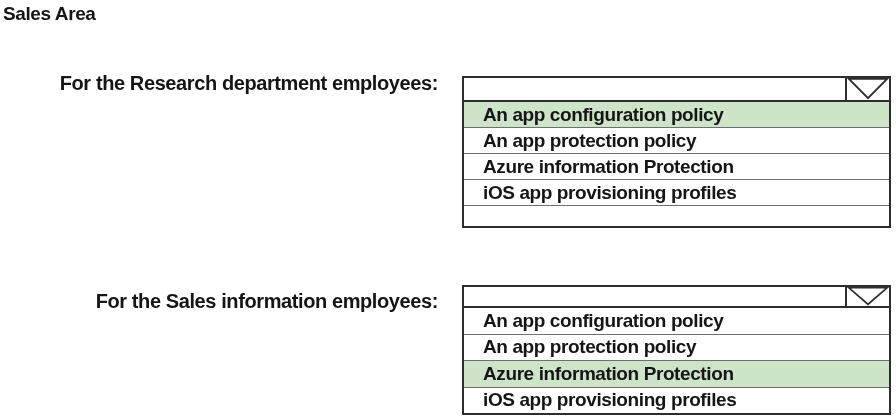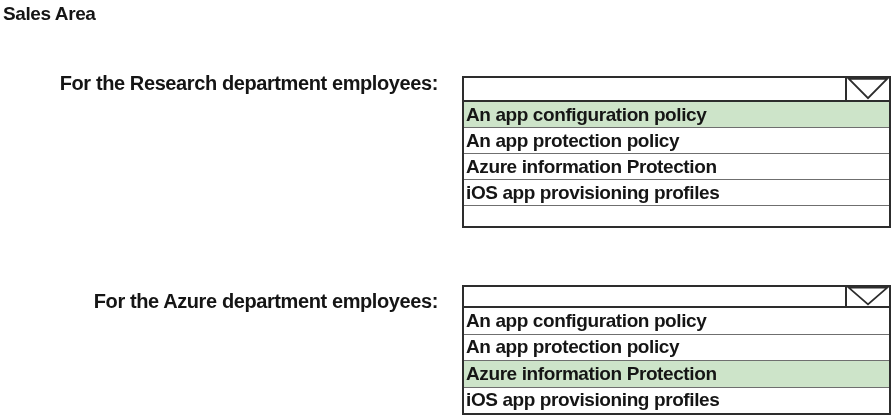--- a/index.html
+++ b/index.html
@@ -50,21 +50,21 @@
 
   .arrow-box {
     position:absolute; right:0; top:0; bottom:0; width:44px;
     border-left:2px solid var(--color-box-border, #2d2d2d);
     background:#fff;
   }
   .arrow-box svg { width:100%; height:100%; display:block; }
 
   .option {
     display:flex; align-items:center;
-    padding-left:2px;
+    padding-left:19px;
     font-size:19px; font-weight:700; letter-spacing:-0.4px;
     border-bottom:1px solid var(--color-row-separator, #6f6f6f);
     background:#fff;
     white-space:nowrap;
   }
   #listbox-1 .option { flex:none; height:26px; }
   #listbox-2 .option { flex:1; }
   #listbox-2 .option:last-of-type { border-bottom:none; }
 
   .option.highlighted { background:var(--color-highlight-green, #cde4c9); }
@@ -95,21 +95,21 @@
   </div>
   <div class="option">
     <span>Azure information Protection</span>
   </div>
   <div class="option">
     <span>iOS app provisioning profiles</span>
   </div>
   <div class="listbox-spacer"></div>
 </div>
 
-<div class="q-label" id="q2-label">For the Azure department employees:</div>
+<div class="q-label" id="q2-label">For the Sales information employees:</div>
 
 <div class="listbox" id="listbox-2">
   <div class="combo-row">
     <span class="combo-value"></span>
     <div class="arrow-box">
       <svg viewBox="0 0 44 24" preserveAspectRatio="none">
         <polygon points="2,1 42,1 22,22" fill="#ffffff" stroke="#2d2d2d" stroke-width="2"></polygon>
       </svg>
     </div>
   </div>

